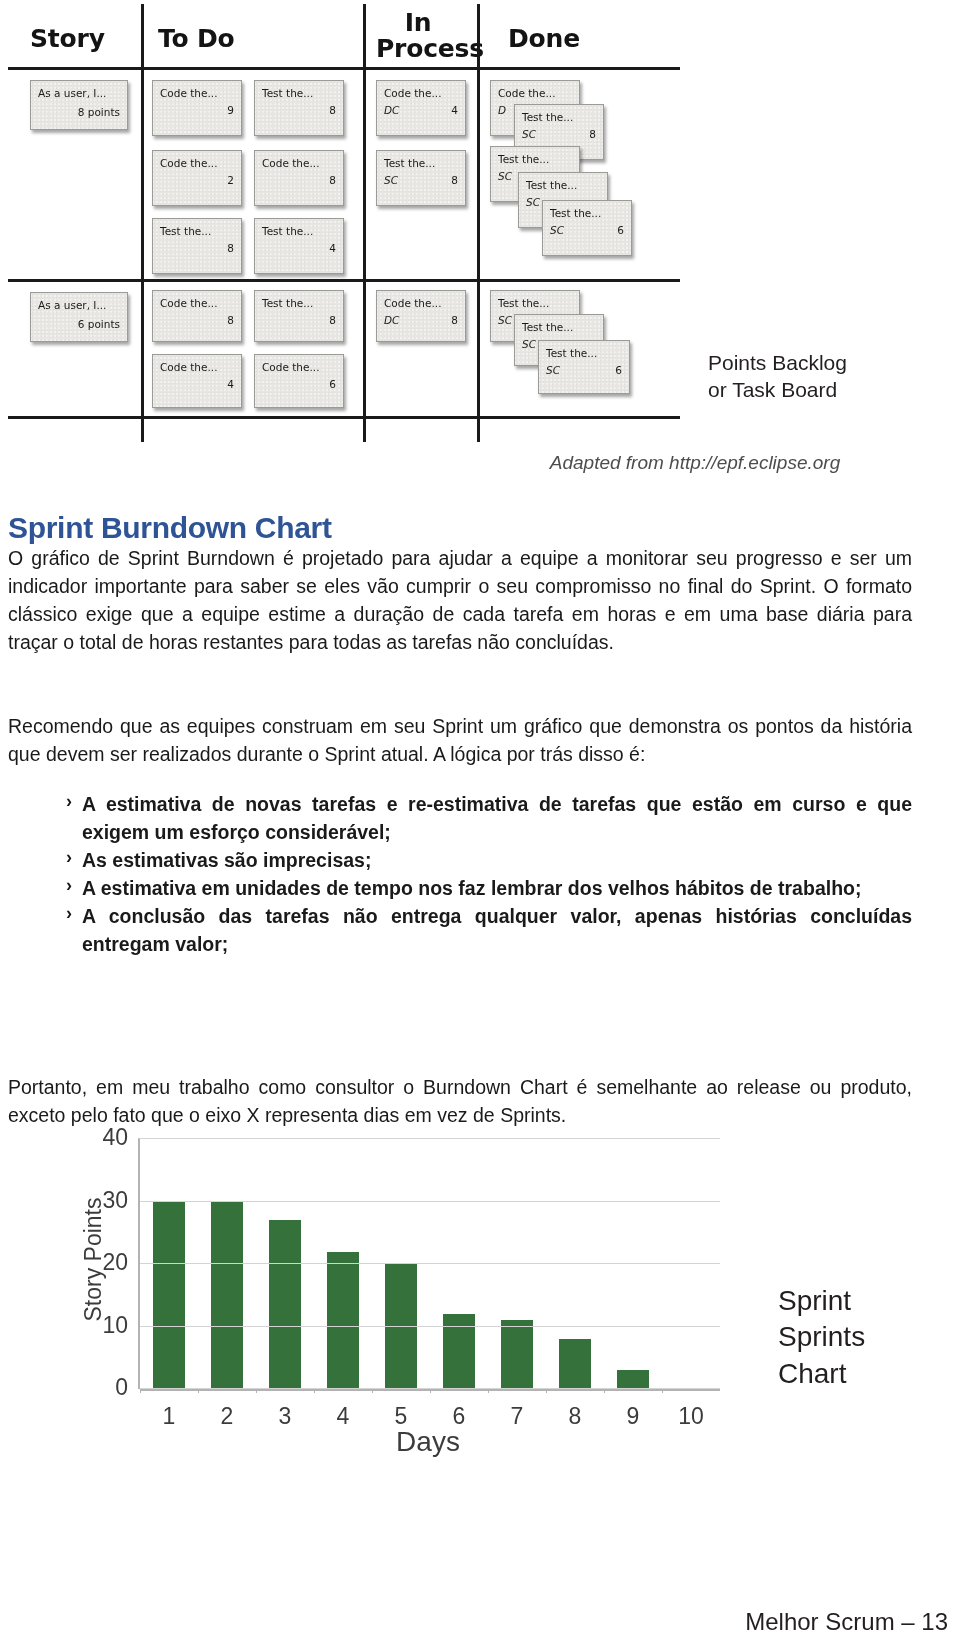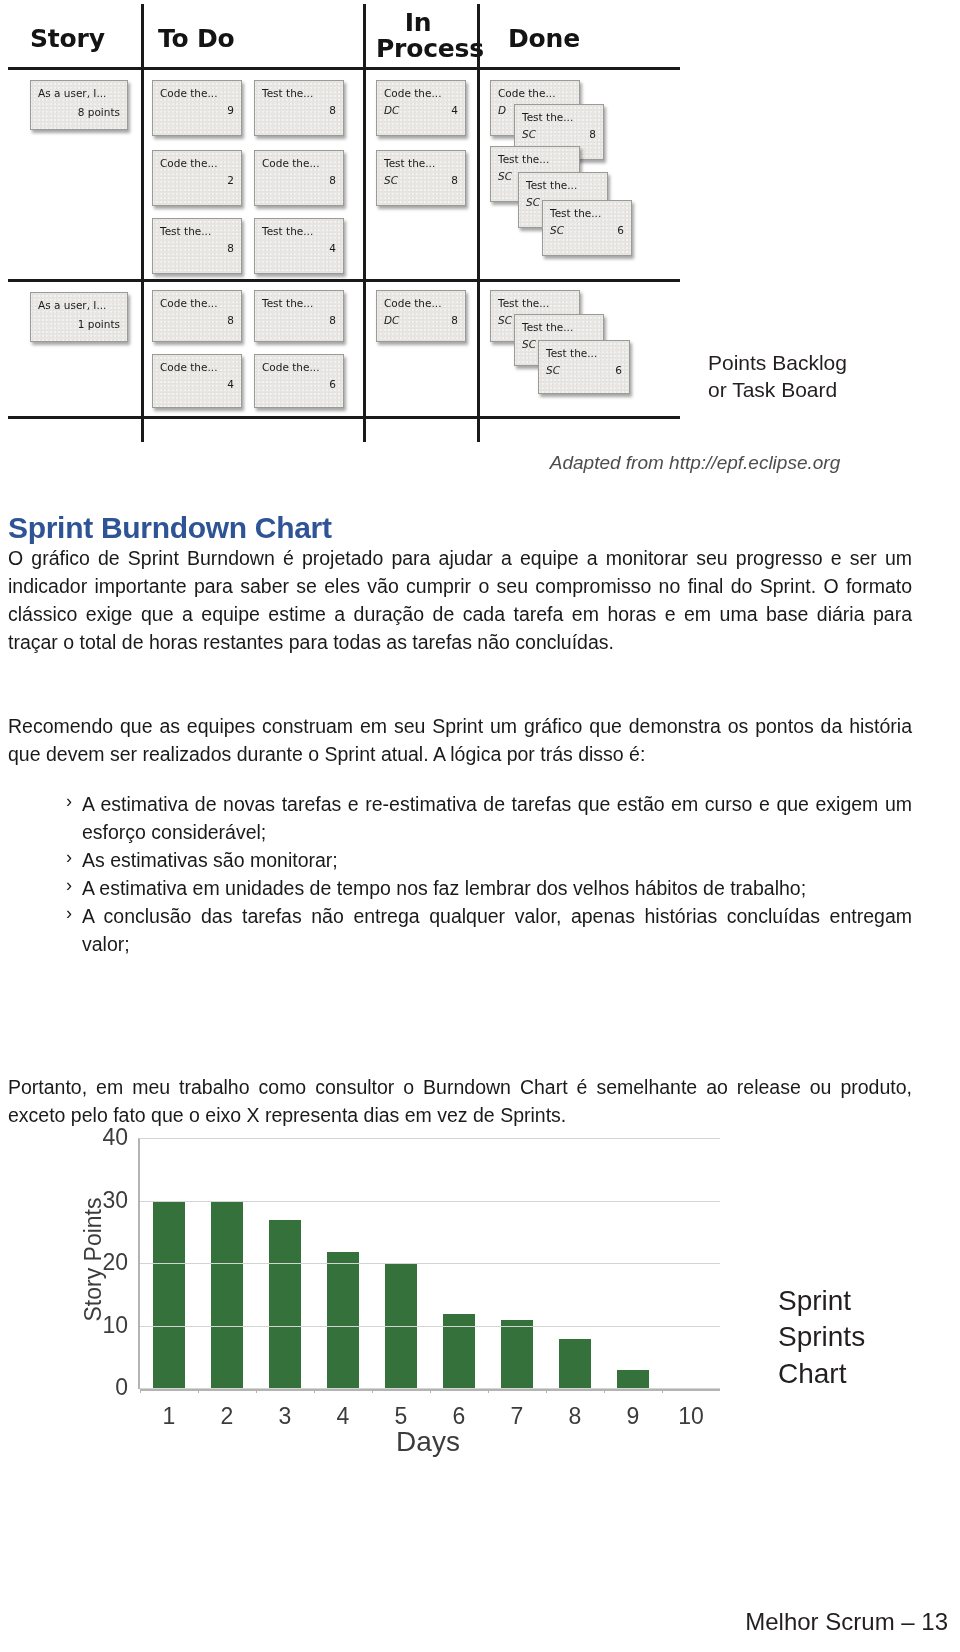--- a/index.html
+++ b/index.html
@@ -139,20 +139,21 @@
     font-size: 19.5px;
     line-height: 1.44;
     color: #1a1a1a;
   }
   .bullets li {
     list-style: none;
     text-align: justify;
     margin: 0 0 0 0;
     position: relative;
     padding-left: 16px;
+    font-weight: bold;
   }
   .bullets li::before {
     content: "\203A";
     position: absolute;
     left: 0;
     top: -1px;
     font-size: 18px;
     color: #1a1a1a;
   }
   .bullets { padding: 0; margin: 0; }
@@ -393,21 +394,21 @@
   <div class="card" style="left:534px; top:196px; width:90px; height:56px; z-index:5;">
     <span class="c-title">Test the...</span>
     <span class="c-foot">
         <span class="c-who">SC</span>
         <span class="c-num">6</span>
       </span>
   </div>
 
   <div class="card story" style="left:22px;  top:288px; width:98px; height:50px;">
     <span class="c-title">As a user, I...</span>
-    <span class="c-pts">1 points</span>
+    <span class="c-pts">6 points</span>
   </div>
 
   <div class="card" style="left:144px; top:286px; width:90px; height:52px;">
     <span class="c-title">Code the...</span>
     <span class="c-foot">
         <span class="c-who"></span>
         <span class="c-num">8</span>
       </span>
   </div>
   <div class="card" style="left:246px; top:286px; width:90px; height:52px;">
@@ -471,21 +472,21 @@
 
 <div class="cap-source">Adapted from http://epf.eclipse.org</div>
 
 <h2 class="h-section">Sprint Burndown Chart</h2>
 
 <p class="prose p1">O gráfico de Sprint Burndown é projetado para ajudar a equipe a monitorar seu progresso e ser um indicador importante para saber se eles vão cumprir o seu compromisso no final do Sprint. O formato clássico exige que a equipe estime a duração de cada tarefa em horas e em uma base diária para traçar o total de horas restantes para todas as tarefas não concluídas.</p>
 <p class="prose p2">Recomendo que as equipes construam em seu Sprint um gráfico que demonstra os pontos da história que devem ser realizados durante o Sprint atual. A lógica por trás disso é:</p>
 
 <ul class="bullets">
   <li>A estimativa de novas tarefas e re-estimativa de tarefas que estão em curso e que exigem um esforço considerável;</li>
-  <li>As estimativas são monitorar;</li>
+  <li>As estimativas são imprecisas;</li>
   <li>A estimativa em unidades de tempo nos faz lembrar dos velhos hábitos de trabalho;</li>
   <li>A conclusão das tarefas não entrega qualquer valor, apenas histórias concluídas entregam valor;</li>
 </ul>
 
 <p class="prose p3">Portanto, em meu trabalho como consultor o Burndown Chart é semelhante ao release ou produto, exceto pelo fato que o eixo X representa dias em vez de Sprints.</p>
 
 <div class="chartwrap">
   <div class="ch-ylabel">Story Points</div>
   <div class="ch-plot" id="plot">
     <div class="ch-bars" id="bars">

